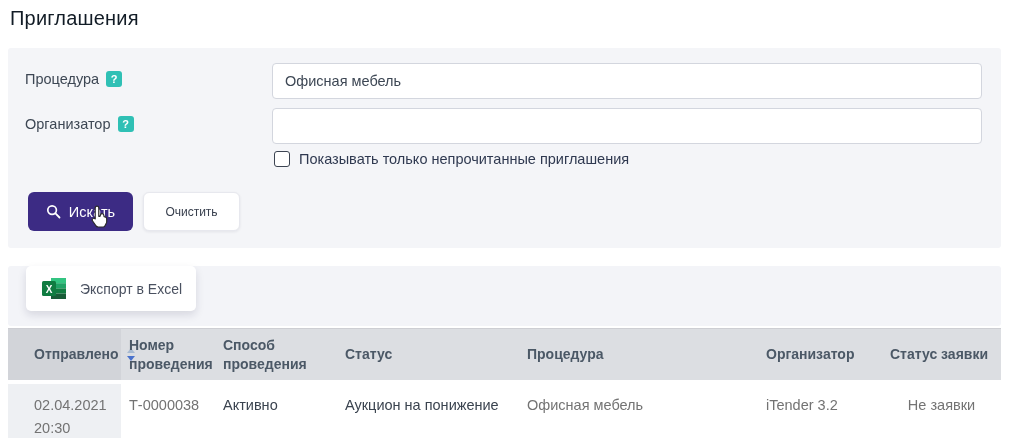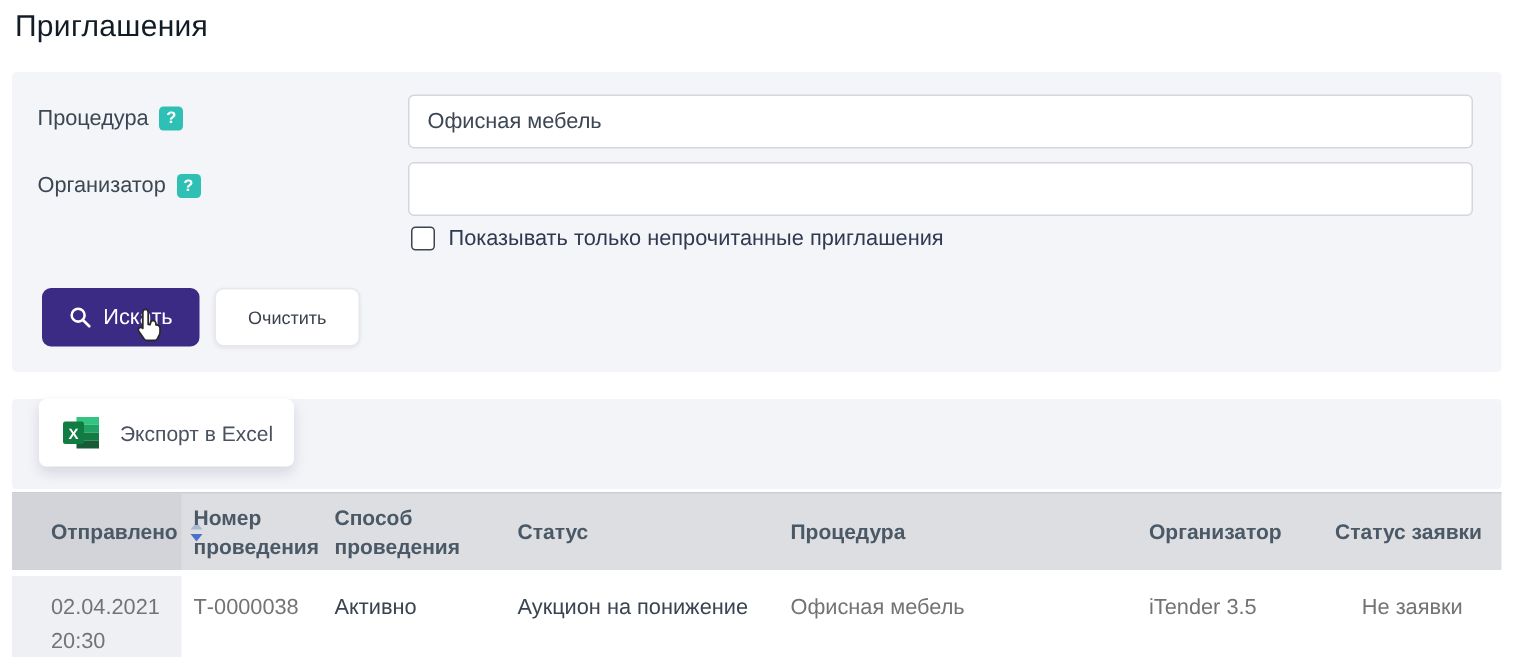--- a/index.html
+++ b/index.html
@@ -178,19 +178,19 @@
     </div>
     <div class="td">
       <a class="link">Т-0000038</a>
     </div>
     <div class="td plain">Активно</div>
     <div class="td plain">Аукцион на понижение</div>
     <div class="td">
       <a class="link">Офисная мебель</a>
     </div>
     <div class="td">
-      <a class="link">iTender 3.5</a>
+      <a class="link">iTender 3.2</a>
     </div>
     <div class="td">
       <a class="link">Не заявки</a>
     </div>
   </div>
 </div>
 
 </body></html>

